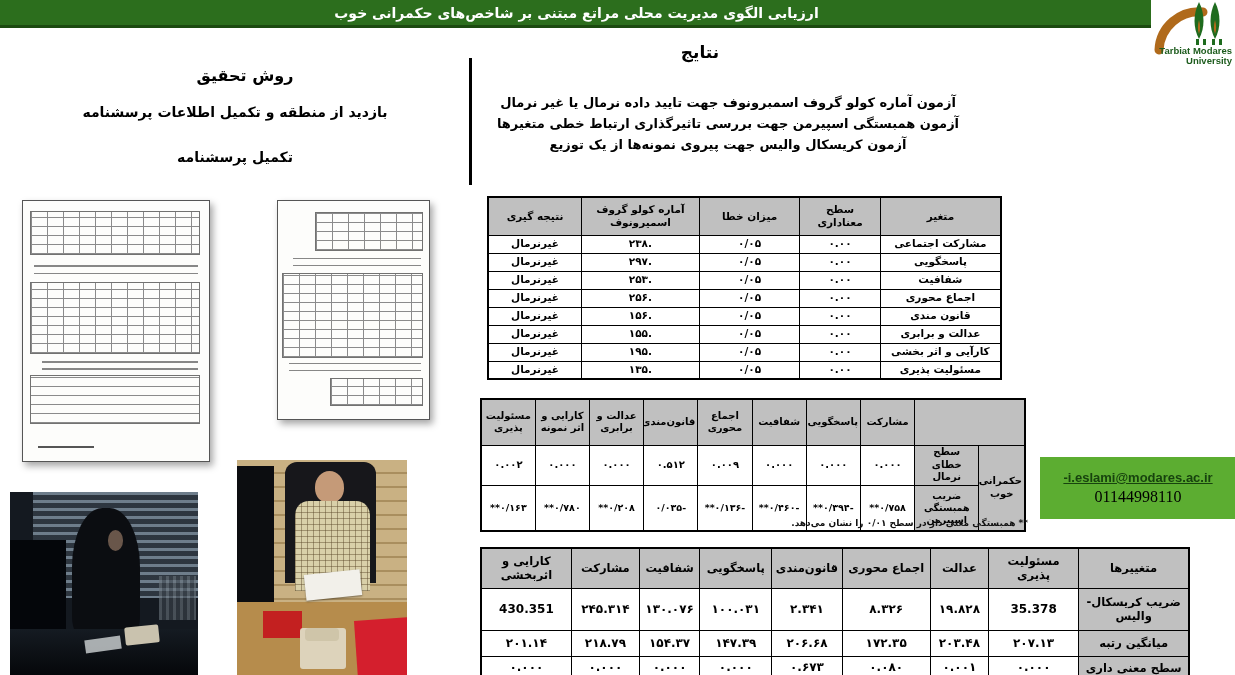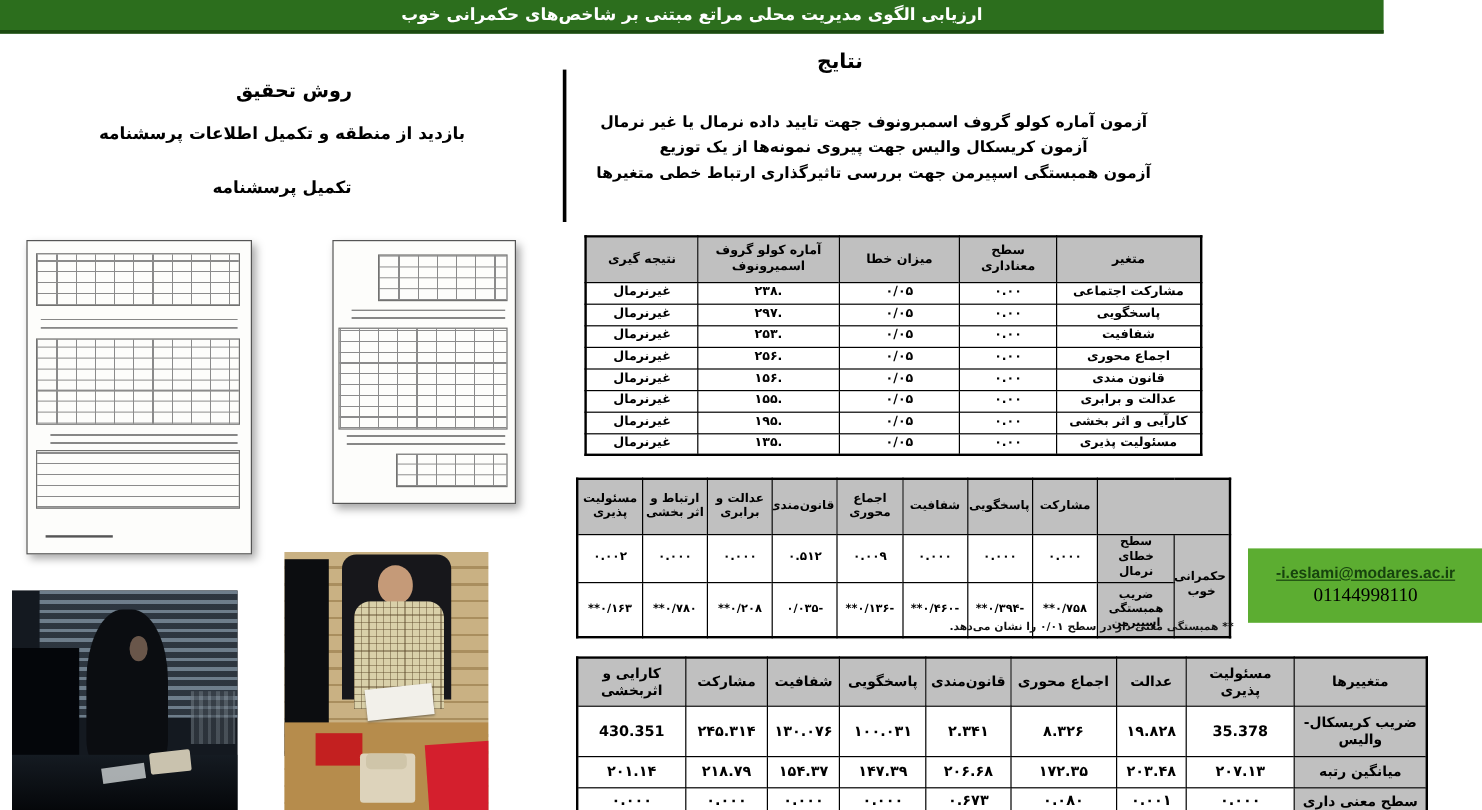--- a/index.html
+++ b/index.html
@@ -100,20 +100,35 @@
 </style>
 </head>
 <body>
 
 <div class="page">
 
   <div class="abs hdr">
     <span>ارزیابی الگوی مدیریت محلی مراتع مبتنی بر شاخص‌های حکمرانی خوب</span>
   </div>
 
+  <div class="abs logo-box">
+    <svg class="logo-svg" width="82" height="68" viewBox="0 0 82 68">
+      <path d="M8 50 A40 40 0 0 1 52 12" fill="none" stroke="#b06a1b" stroke-width="9" stroke-linecap="round"></path>
+      <path d="M48 2 C42 14 42 28 48 39 C54 28 54 14 48 2 Z" fill="#1e6b1e"></path>
+      <path d="M64 2 C58 14 58 28 64 39 C70 28 70 14 64 2 Z" fill="#1e6b1e"></path>
+      <path d="M48 20 C46.5 25 46.5 30 48 34 C49.5 30 49.5 25 48 20 Z" fill="#b06a1b"></path>
+      <path d="M64 20 C62.5 25 62.5 30 64 34 C65.5 30 65.5 25 64 20 Z" fill="#b06a1b"></path>
+      <rect x="45" y="39" width="3" height="6" fill="#1e6b1e"></rect>
+      <rect x="52" y="39" width="3" height="6" fill="#1e6b1e"></rect>
+      <rect x="61" y="39" width="3" height="6" fill="#1e6b1e"></rect>
+      <rect x="68" y="39" width="3" height="6" fill="#1e6b1e"></rect>
+      <text x="81" y="54" text-anchor="end" font-family="Liberation Sans,sans-serif" font-size="9.5" font-weight="bold" fill="#1d5c1d">Tarbiat Modares</text>
+      <text x="81" y="64" text-anchor="end" font-family="Liberation Sans,sans-serif" font-size="9.5" font-weight="bold" fill="#1d5c1d">University</text>
+    </svg>
+  </div>
 
   <div class="abs results rtl">نتایج</div>
   <div class="abs divider"></div>
 
   <div class="abs m-head rtl">روش تحقیق</div>
   <div class="abs m-step rtl" style="top:104px;">بازدید از منطقه و تکمیل اطلاعات پرسشنامه</div>
   <div class="abs m-step rtl" style="top:149px;">تکمیل پرسشنامه</div>
 
   <div class="abs scan" style="left:22px;top:200px;width:186px;height:260px;">
     <div class="grid" style="right:5%;top:4%;width:90%;height:16%;"></div>
@@ -151,22 +166,22 @@
     <div class="desk2"></div>
     <div class="papers"></div>
     <div class="redbox"></div>
     <div class="phone2"></div>
     <div class="handset"></div>
     <div class="folder"></div>
   </div>
 
   <div class="abs tests rtl">
     <div>آزمون آماره کولو گروف اسمبرونوف جهت تایید داده نرمال یا غیر نرمال</div>
+    <div>آزمون همبستگی اسپیرمن جهت بررسی تاثیرگذاری ارتباط خطی متغیرها</div>
     <div>آزمون کریسکال والیس جهت پیروی نمونه‌ها از یک توزیع</div>
-    <div>آزمون همبستگی اسپیرمن جهت بررسی تاثیرگذاری ارتباط خطی متغیرها</div>
   </div>
 
   <table class="tb" id="t1">
     <colgroup>
         <col style="width:120px">
         <col style="width:80px">
         <col style="width:100px">
         <col style="width:117px">
         <col style="width:93px">
       </colgroup>
@@ -252,21 +267,21 @@
       </colgroup>
     <tbody>
         <tr>
           <th colspan="2"></th>
           <th>مشارکت</th>
           <th>پاسخگویی</th>
           <th>شفافیت</th>
           <th>اجماع محوری</th>
           <th>قانون‌مندی</th>
           <th>عدالت و برابری</th>
-          <th>ارتباط و اثر بخشی</th>
+          <th>کارایی و اثر نمونه</th>
           <th>مسئولیت پذیری</th>
         </tr>
         <tr>
           <th rowspan="2">حکمرانی خوب</th>
           <th>سطح خطای نرمال</th>
           <td>۰.۰۰۰</td>
           <td>۰.۰۰۰</td>
           <td>۰.۰۰۰</td>
           <td>۰.۰۰۹</td>
           <td>۰.۵۱۲</td>

